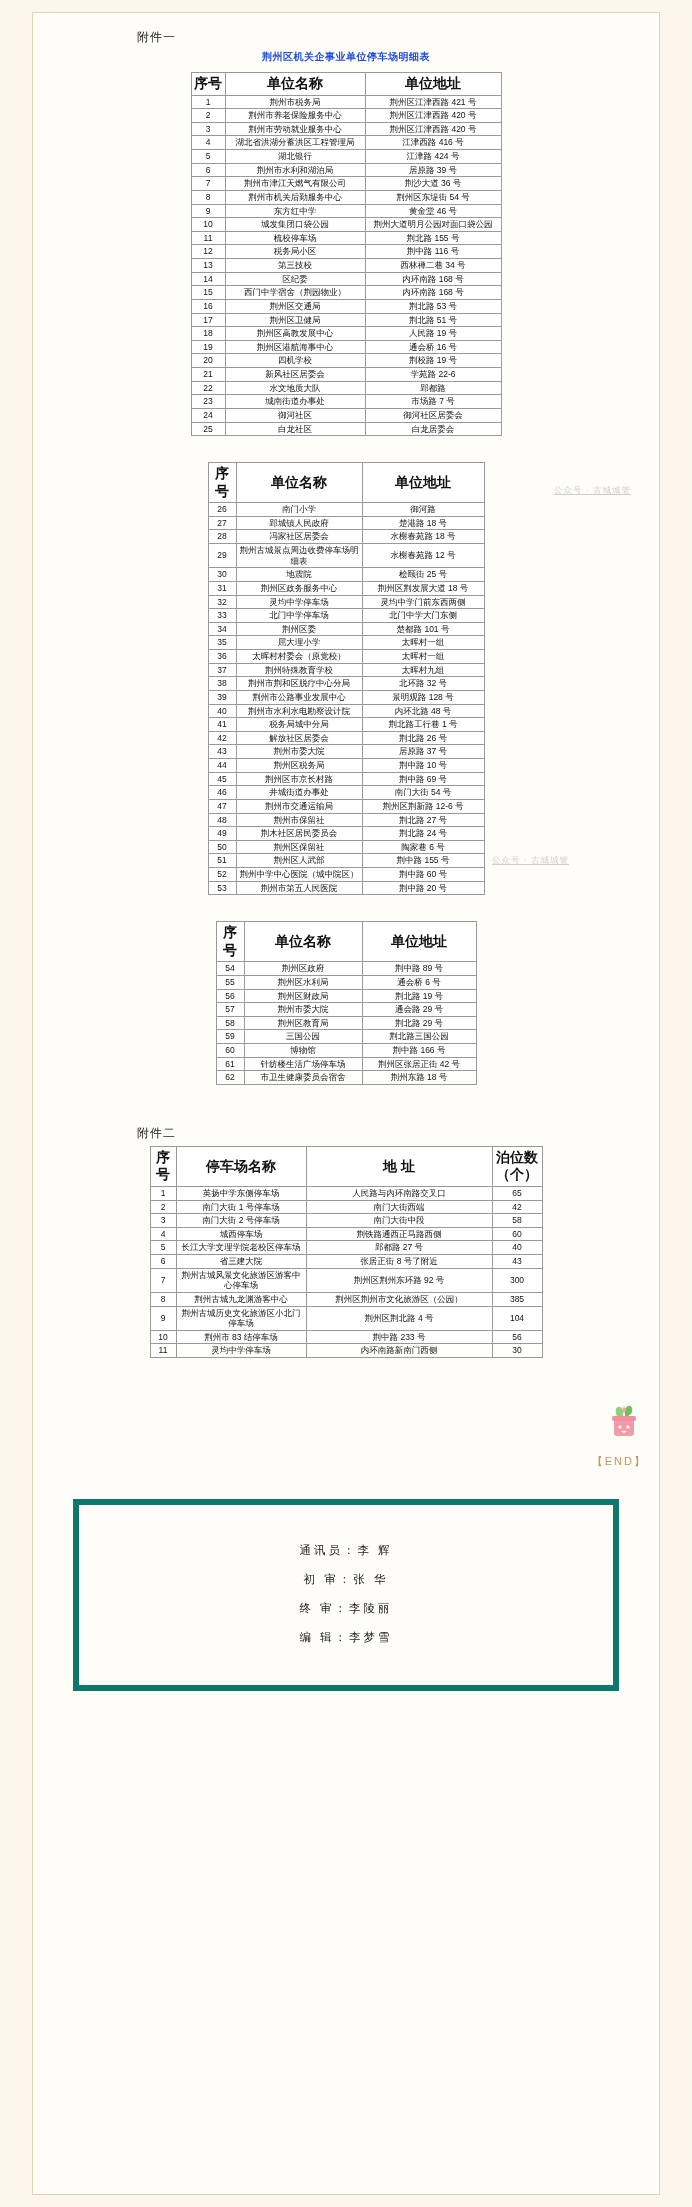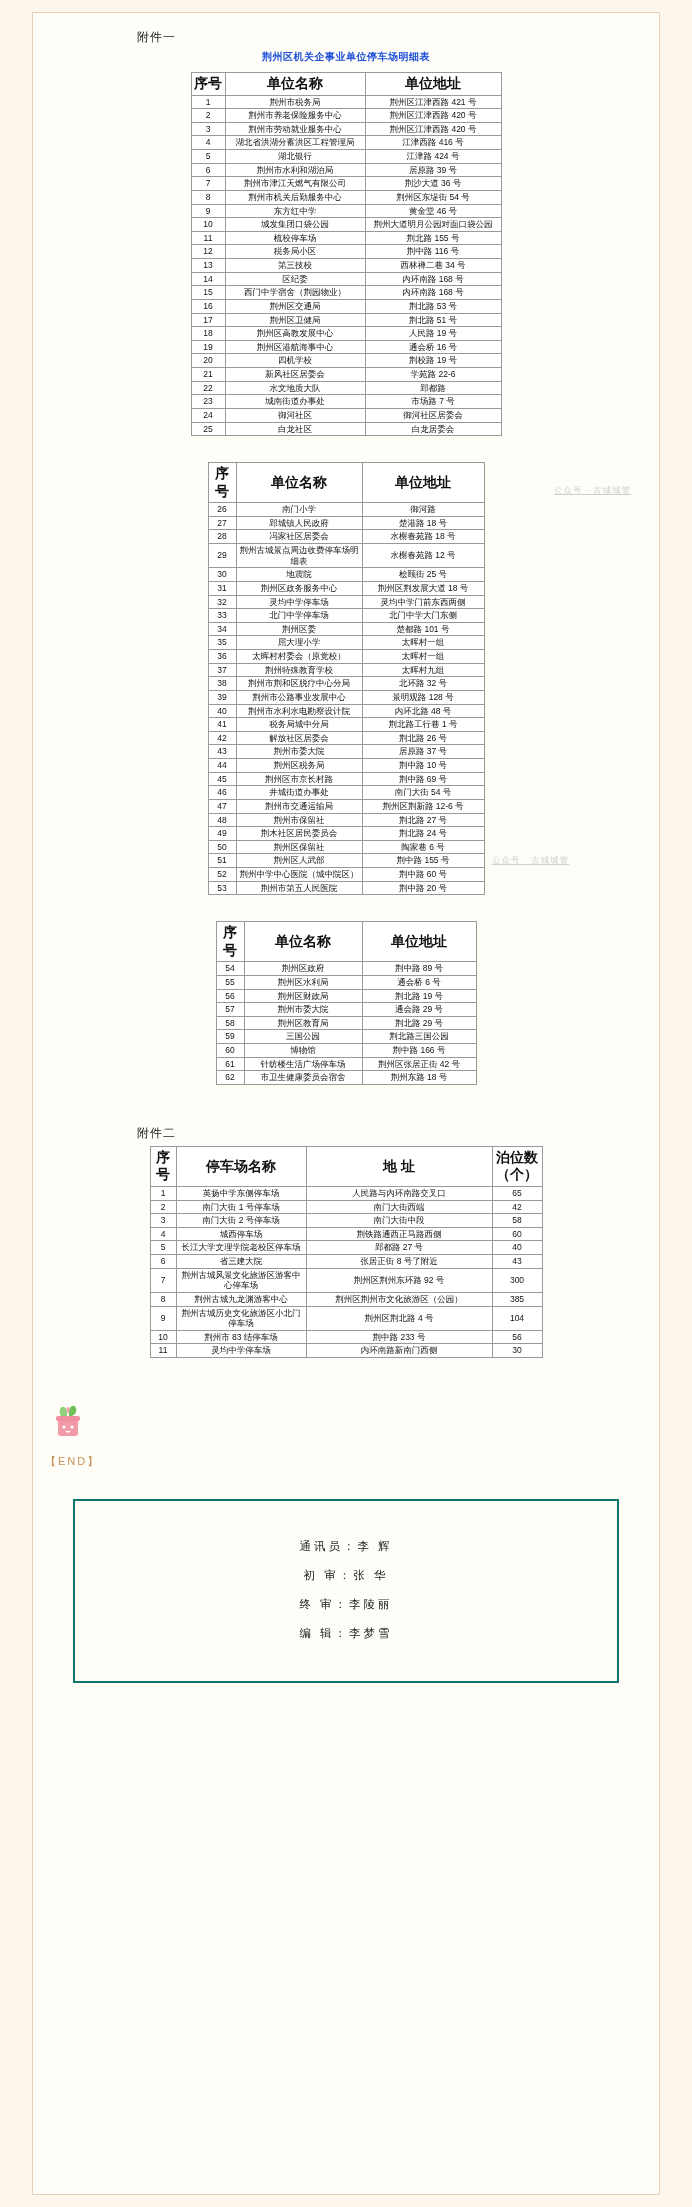--- a/index.html
+++ b/index.html
@@ -87,37 +87,37 @@
     font-size: 8.5px;
     color: #cfcfcf;
     letter-spacing: 1px;
     white-space: nowrap;
     pointer-events: none;
     text-decoration: underline;
   }
   .wm-a { right: 28px; top: 472px; }
   .wm-b { right: 90px; top: 842px; }
   .end-block {
-    text-align: left;
+    text-align: right;
     margin-top: 40px;
     margin-bottom: 30px;
   }
   .end-icon {
     display: inline-block;
     width: 46px; height: 46px;
     position: relative;
   }
   .end-text {
     font-size: 11px;
     color: #c8925a;
     letter-spacing: 2px;
     margin-top: 6px;
   }
   .signoff {
-    border: 2px solid #0f766e;
+    border: 6px solid #0f766e;
     background: #fffdf8;
     margin: 26px 28px 10px 28px;
     padding: 24px 0 26px 0;
   }
   .signoff-row {
     text-align: center;
     font-size: 11.5px;
     color: #222;
     letter-spacing: 3px;
     margin: 14px 0;

